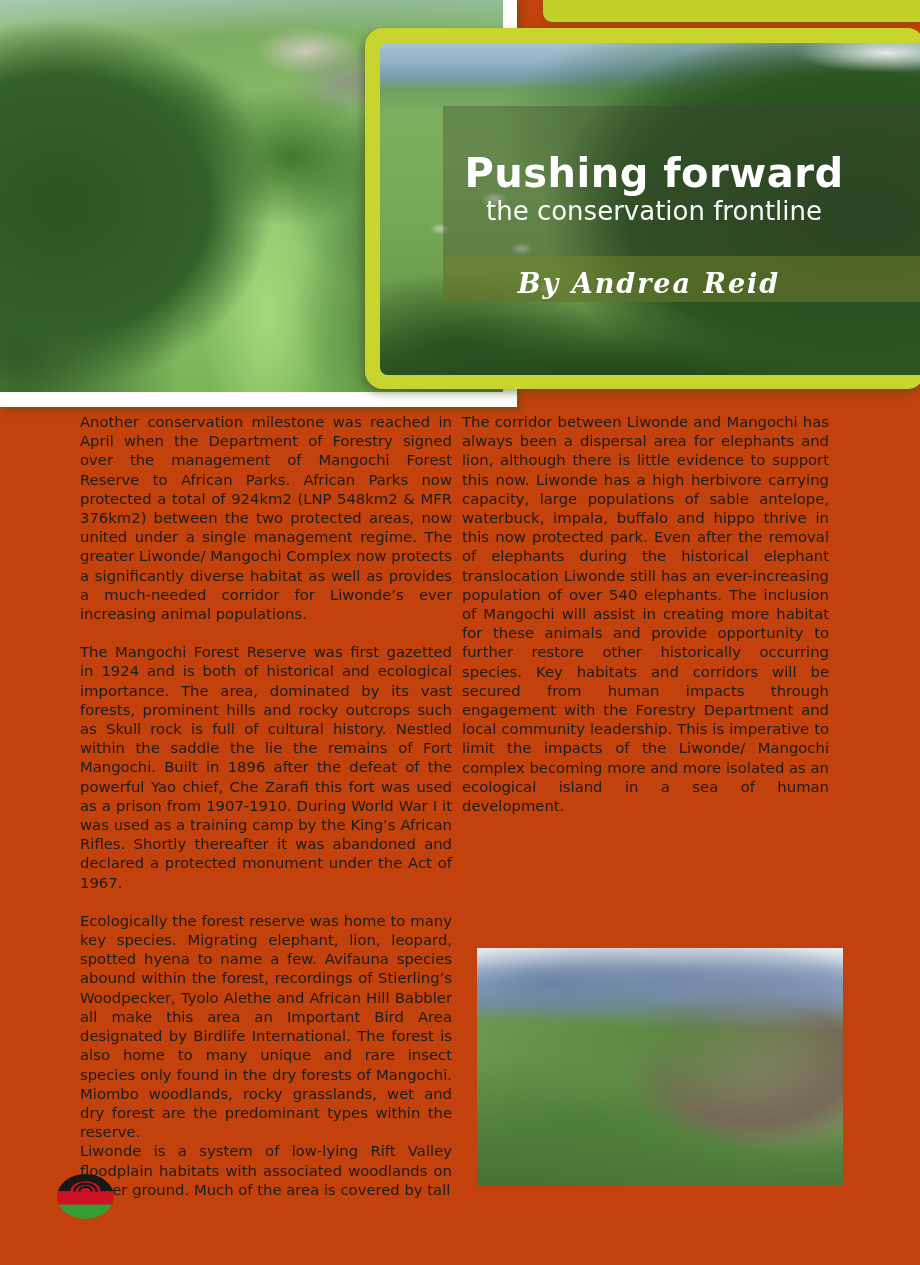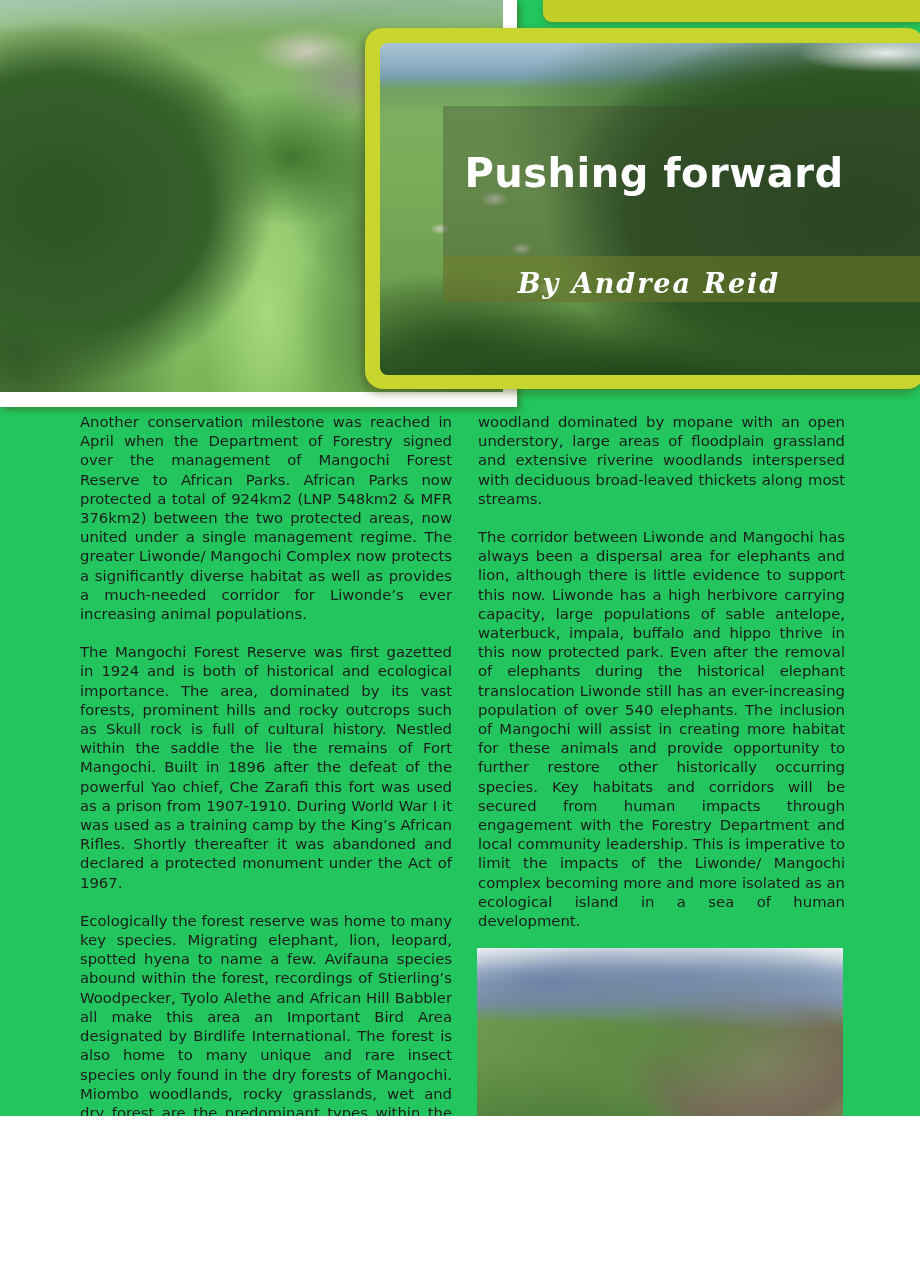--- a/index.html
+++ b/index.html
@@ -1,17 +1,17 @@
 <!DOCTYPE html>
 <html><head>
 <meta charset="utf-8">
 <style>
   html,body{margin:0;padding:0;}
   body{width:920px;font-family:"DejaVu Sans",sans-serif;}
-  .page{position:relative;width:920px;height:1116px;background:#22c55e;overflow:hidden;}
+  .page{position:relative;width:920px;height:1265px;background:#c2410c;overflow:hidden;}
 
   
   .photo-left{position:absolute;left:0;top:0;width:503px;height:392px;
     background:#fff;border-right:14px solid #fff;border-bottom:15px solid #fff;
     box-shadow:3px 3px 6px rgba(70,80,20,.5);}
   .pl-base{position:absolute;inset:0;
     background:linear-gradient(168deg,#a3c98e 0%,#8cb873 9%,#7cac60 17%,#84b967 30%,#8dc46d 55%,#80ba5f 78%,#6daa4f 100%);}
   .pl-art{position:absolute;inset:0;background:
     radial-gradient(ellipse 300px 260px at 12% 52%,#2d5423 0%,#34602a 50%,rgba(52,96,42,0) 71%),
     radial-gradient(ellipse 230px 310px at 4% 86%,#2a5020 0%,rgba(42,80,32,0) 70%),
@@ -50,21 +50,21 @@
   .title-text{padding:46px 70px 0 10px;}
   .title1{font-size:40px;font-weight:700;line-height:1.05;letter-spacing:.5px;}
   .title2{font-size:26px;font-weight:400;line-height:1.15;margin-top:3px;color:rgba(255,255,255,.97);}
   .byline-band{position:absolute;left:0;right:0;bottom:0;height:46px;
     background:rgba(116,132,42,.5);display:flex;align-items:center;justify-content:center;
     padding-right:70px;box-sizing:border-box;}
   .byline{font-family:"DejaVu Serif",serif;font-style:italic;font-weight:700;
     font-size:27px;letter-spacing:2px;color:#fff;margin-top:8px;}
 
   
-  .content{position:absolute;left:80px;top:412px;width:765px;display:flex;gap:26px;}
+  .content{position:absolute;left:80px;top:412px;width:765px;display:flex;gap:10px;}
   .col{color:#1d1d1b;font-size:14.8px;line-height:19.2px;text-align:justify;}
   .col-left{width:372px;}
   .col-right{width:367px;}
   .col p{margin:0 0 19px;white-space:pre-line;}
 
   
   .photo-bottom{position:absolute;left:477px;top:948px;width:366px;height:238px;
     background:linear-gradient(to bottom,#f0f3f4 0%,#dde7ec 6%,#b6c6da 10%,#93a9c4 15%,#8ba0bb 19%,#7d93ae 23%,#6f9b50 31%,#76a455 45%,#6a9a4b 65%,#578540 85%,#497539 100%);}
   .pb-art{position:absolute;inset:0;background:
     radial-gradient(ellipse 210px 60px at 20% 15%,#6d83a6 0%,rgba(109,131,166,0) 70%),
@@ -90,37 +90,37 @@
   </div>
 
   <div class="top-tab"></div>
 
   <div class="card">
     <div class="card-photo">
       <div class="cp-art"></div>
       <div class="title-overlay">
         <div class="title-text">
           <div class="title1">Pushing forward</div>
+          <div class="title2">the conservation frontline</div>
         </div>
         <div class="byline-band">
           <span class="byline">By Andrea Reid</span>
         </div>
       </div>
     </div>
   </div>
 
   <div class="content">
     <div class="col col-left">
         <p class="para">Another conservation milestone was reached in April when the Department of Forestry signed over the management of Mangochi Forest Reserve to African Parks. African Parks now protected a total of 924km2 (LNP 548km2 &amp; MFR 376km2) between the two protected areas, now united under a single management regime.  The greater Liwonde/ Mangochi Complex now protects a significantly diverse habitat as well as provides a much-needed corridor for Liwonde’s ever increasing animal populations.</p>
         <p class="para">The Mangochi Forest Reserve was first gazetted in 1924 and is both of historical and ecological importance. The area, dominated by its vast forests, prominent hills and rocky outcrops such as Skull rock is full of cultural history. Nestled within the saddle the lie the remains of Fort Mangochi. Built in 1896 after the defeat of the powerful Yao chief, Che Zarafi this fort was used as a prison from 1907-1910. During World War I it was used as a training camp by the King’s African Rifles. Shortly thereafter it was abandoned and declared a protected monument under the Act of 1967.</p>
         <p class="para">Ecologically the forest reserve was home to many key species. Migrating elephant, lion, leopard, spotted hyena to name a few. Avifauna species abound within the forest, recordings of Stierling’s Woodpecker, Tyolo Alethe and African Hill Babbler all make this area an Important Bird Area designated by Birdlife International. The forest is also home to many unique and rare insect species only found in the dry forests of Mangochi. Miombo woodlands, rocky grasslands, wet and dry forest are the predominant types within the reserve.
 Liwonde is a system of low-lying Rift Valley floodplain habitats with associated woodlands on higher ground. Much of the area is covered by tall</p>
       </div>
     <div class="col col-right">
-        <p class="para">woodland dominated by mopane with an open understory, large areas of floodplain grassland and extensive riverine woodlands interspersed with deciduous broad-leaved thickets along most streams.</p>
         <p class="para">The corridor between Liwonde and Mangochi has always been a dispersal area for elephants and lion, although there is little evidence to support this now. Liwonde has a high herbivore carrying capacity, large populations of sable antelope, waterbuck, impala, buffalo and hippo thrive in this now protected park.  Even after the removal of elephants during the historical elephant translocation Liwonde still has an ever-increasing population of over 540 elephants. The inclusion of Mangochi will assist in creating more habitat for these animals and provide opportunity to further restore other historically occurring species. Key habitats and corridors will be secured from human impacts through engagement with the Forestry Department and local community leadership. This is imperative to limit the impacts of the Liwonde/ Mangochi complex becoming more and more isolated as an ecological island in a sea of human development.</p>
       </div>
   </div>
 
   <div class="photo-bottom">
     <div class="pb-art"></div>
   </div>
 
   <svg class="flag" viewBox="0 0 56 44">
     <defs>

